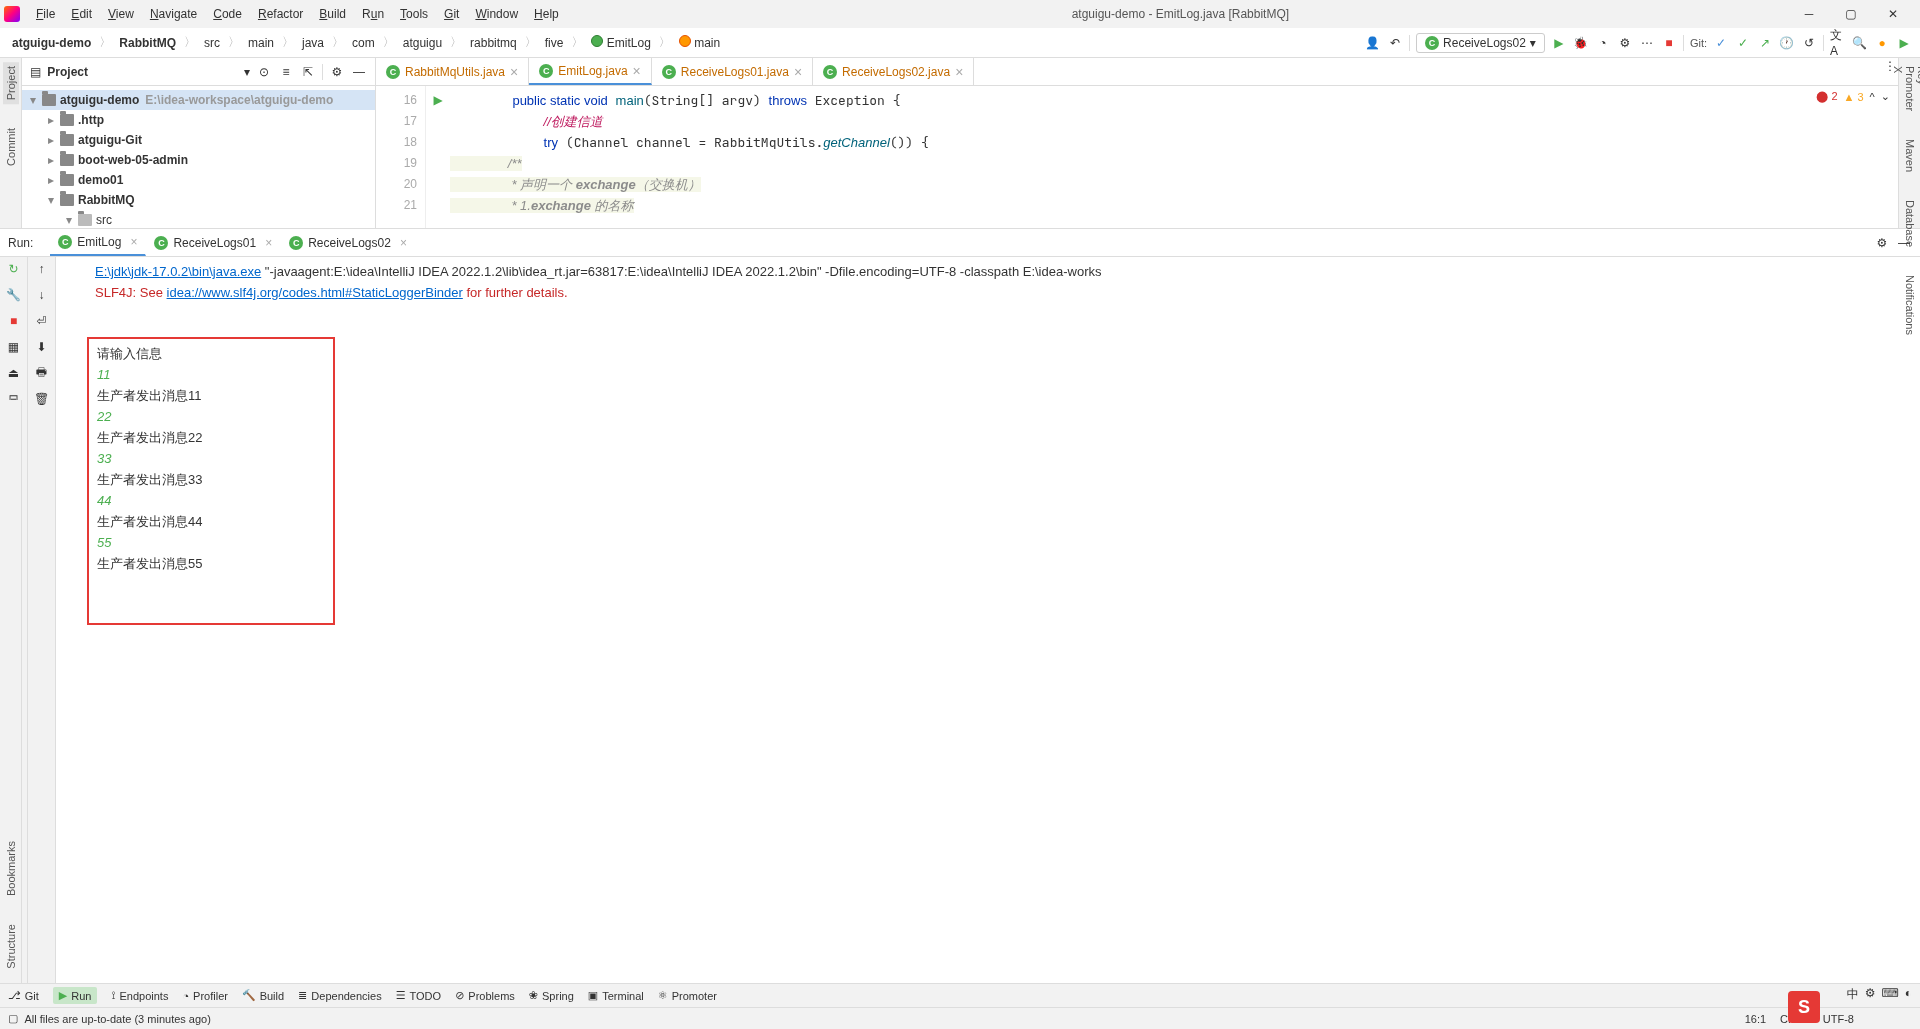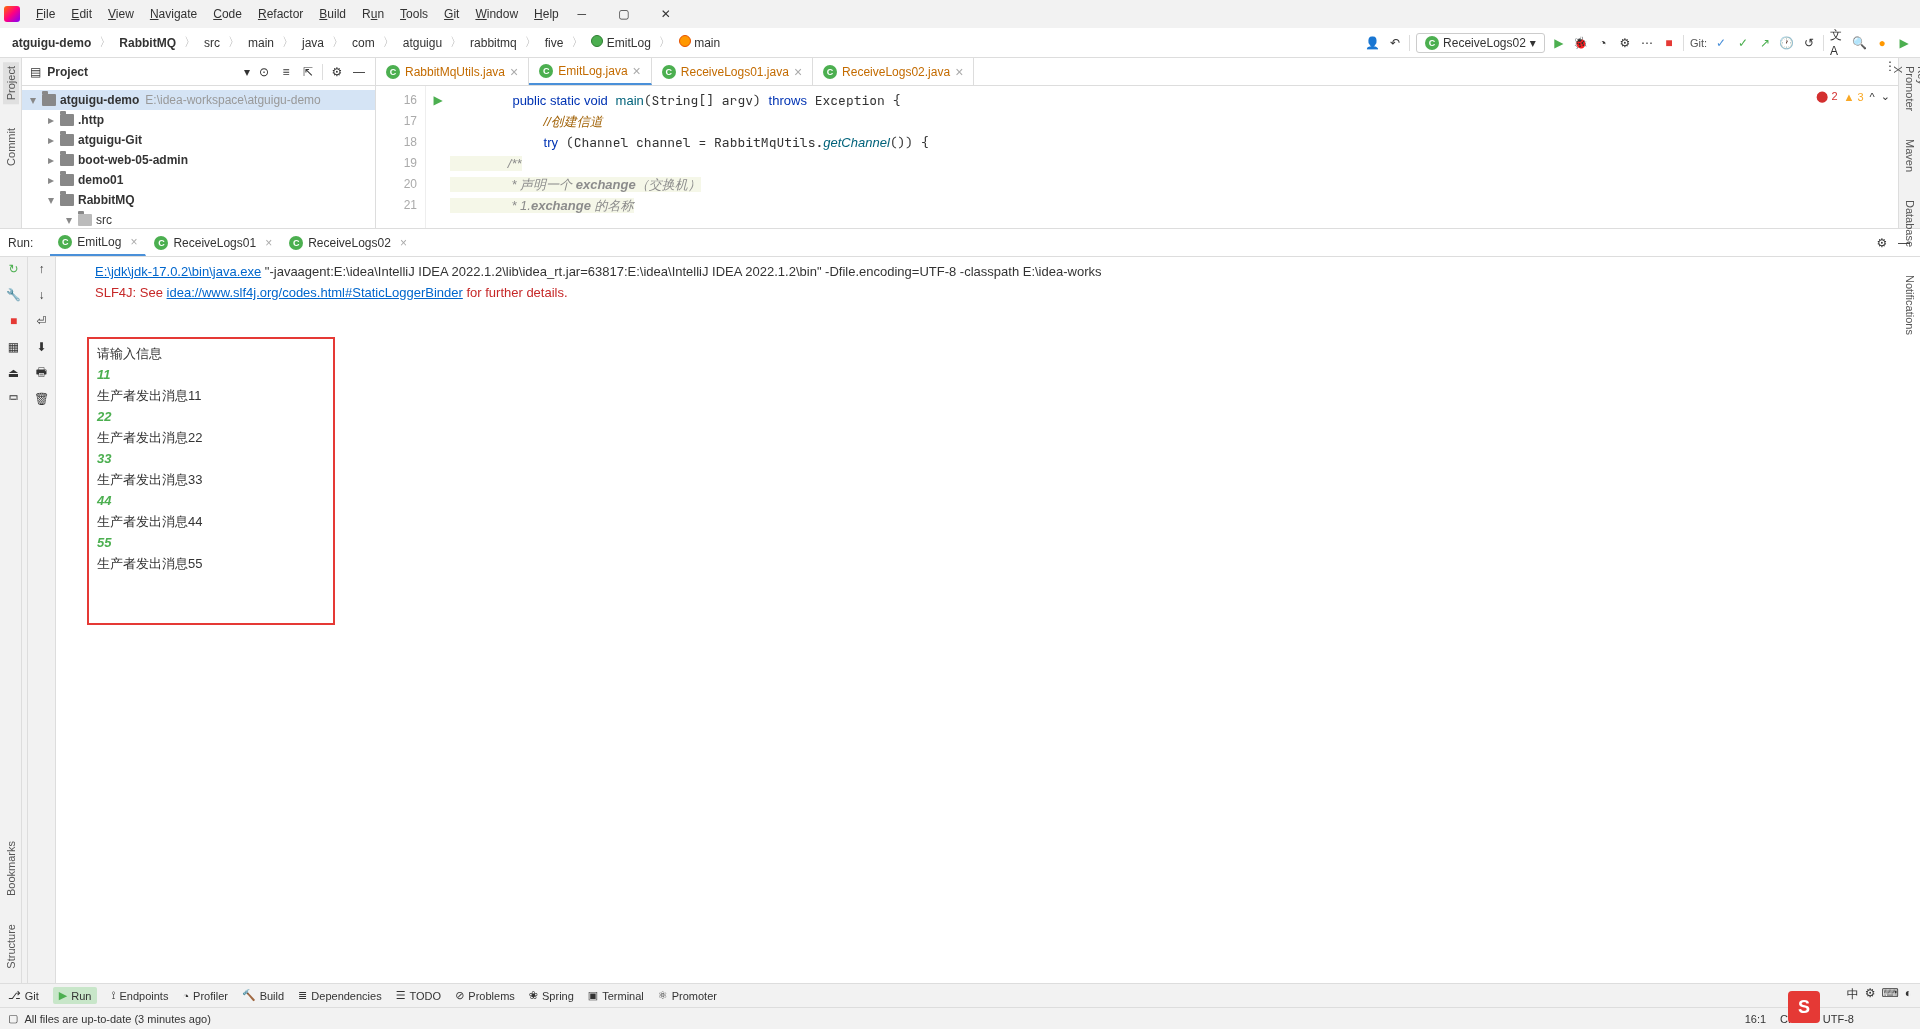--- a/index.html
+++ b/index.html
@@ -37,37 +37,37 @@
     .sidebar-title { font-weight: bold; flex: 1; }
     .sidebar-tools { display: flex; gap: 6px; }
     .tree { padding: 4px 0; overflow: auto; flex: 1; }
     .tree-row { display: flex; align-items: center; height: 20px; padding-left: 8px; cursor: pointer; }
     .tree-row.selected { background: #d5e4f5; }
     .tree-indent { display: inline-block; }
     .tree-arrow { width: 12px; display: inline-block; color: #888; }
     .folder-icon { width: 14px; height: 12px; background: #888; border-radius: 1px; margin-right: 4px; display: inline-block; position: relative; }
     .folder-icon.open::before { content: ''; position: absolute; width: 6px; height: 3px; background: #888; top: -3px; left: 0; border-radius: 1px 1px 0 0; }
     .tree-name { font-weight: bold; }
-    .tree-path { color: #999; margin-left: 6px; }
+    .tree-path { color: #999; margin-left: 6px; font-weight: bold; }
     
     .editor-area { flex: 1; background: #fff; display: flex; flex-direction: column; }
     .editor-tabs { height: 28px; display: flex; border-bottom: 1px solid #ddd; }
     .ed-tab { display: flex; align-items: center; padding: 0 10px; border-right: 1px solid #ddd; gap: 5px; cursor: pointer; }
     .ed-tab.active { border-bottom: 2px solid #4a90d9; background: #fff; }
     .ed-tab-name { color: #c36b00; }
     .ed-tab .close { color: #aaa; font-size: 14px; }
     .c-icon { width: 14px; height: 14px; border-radius: 50%; background: #4caf50; color: #fff; font-size: 9px; display: inline-flex; align-items: center; justify-content: center; font-weight: bold; }
     
     .editor-body { display: flex; flex: 1; overflow: hidden; position: relative; }
     .gutter-nums { width: 50px; background: #fff; border-right: 1px solid #eee; text-align: right; padding-right: 8px; padding-top: 4px; color: #aaa; font-family: "JetBrains Mono", Consolas, monospace; font-size: 12px; line-height: 21px; }
     .gutter-icons { width: 24px; padding-top: 4px; line-height: 21px; text-align: center; }
     .code { flex: 1; padding-top: 4px; font-family: "JetBrains Mono", Consolas, monospace; font-size: 13px; line-height: 21px; white-space: pre; }
     .kw { color: #0033b3; font-weight: normal; }
     .method { color: #00627a; }
-    .comment { color: #a16207; font-style: italic; }
+    .comment { color: #be185d; font-style: italic; }
     .doc { color: #8c8c8c; font-style: italic; }
     .doc-bg { background: #f5f7e8; display: inline; }
     .editor-indicators { position: absolute; top: 4px; right: 8px; display: flex; gap: 6px; align-items: center; font-size: 11px; }
     .ind-err { color: #d32f2f; }
     .ind-warn { color: #f9a825; }
     
     .run-panel { height: 530px; background: #fff; border-top: 1px solid #ddd; display: flex; flex-direction: column; }
     .run-header { height: 28px; border-bottom: 1px solid #ddd; display: flex; align-items: center; padding: 0 8px; }
     .run-label { font-weight: normal; margin-right: 17px; }
     .run-tab { display: flex; align-items: center; padding: 0 8px; height: 100%; gap: 5px; border-right: 1px solid transparent; cursor: pointer; }
@@ -76,21 +76,21 @@
     
     .run-body { display: flex; flex: 1; overflow: hidden; }
     .run-toolbar-left { width: 28px; background: #f2f2f2; border-right: 1px solid #ddd; display: flex; flex-direction: column; align-items: center; padding-top: 4px; gap: 10px; }
     .run-toolbar-left2 { width: 28px; background: #f2f2f2; border-right: 1px solid #ddd; display: flex; flex-direction: column; align-items: center; padding-top: 4px; gap: 10px; }
     .rt-icon { width: 16px; height: 16px; display: flex; align-items: center; justify-content: center; cursor: pointer; }
     
     .console { flex: 1; padding: 4px 8px; font-family: "JetBrains Mono", Consolas, monospace; font-size: 13px; line-height: 21px; overflow: auto; position: relative; margin-left: 31px; }
     .console-line { white-space: pre; }
     .c-link { color: #0066cc; text-decoration: underline; cursor: pointer; }
     .c-red { color: #c62828; }
-    .c-green-it { color: #4caf50; font-style: italic; font-weight: bold; }
+    .c-green-it { color: #4caf50; font-style: italic; }
     .red-box { border: 2px solid #e53935; position: absolute; left: 0; top: 80px; width: 248px; height: 288px; padding: 4px 8px; }
     
     .bottom-bar { height: 24px; background: #f2f2f2; border-top: 1px solid #ddd; display: flex; align-items: center; padding: 0 8px; gap: 14px; font-size: 11px; }
     .bb-item { display: flex; align-items: center; gap: 4px; cursor: pointer; }
     .bb-item.active { background: #c8e6c9; padding: 2px 6px; border-radius: 2px; }
     
     .status-bar { height: 22px; background: #f2f2f2; border-top: 1px solid #ddd; display: flex; align-items: center; padding: 0 8px; font-size: 11px; }
     .status-left { display: flex; align-items: center; gap: 6px; }
     .status-right { margin-left: auto; display: flex; gap: 14px; align-items: center; }
     
@@ -112,20 +112,21 @@
   <div class="menu-item"><u>V</u>iew</div>
   <div class="menu-item"><u>N</u>avigate</div>
   <div class="menu-item"><u>C</u>ode</div>
   <div class="menu-item"><u>R</u>efactor</div>
   <div class="menu-item"><u>B</u>uild</div>
   <div class="menu-item">R<u>u</u>n</div>
   <div class="menu-item"><u>T</u>ools</div>
   <div class="menu-item"><u>G</u>it</div>
   <div class="menu-item"><u>W</u>indow</div>
   <div class="menu-item"><u>H</u>elp</div>
+  <div class="titlebar-title">atguigu-demo - EmitLog.java [RabbitMQ]</div>
   <div class="window-controls">
     <div class="win-ctrl">─</div>
     <div class="win-ctrl">▢</div>
     <div class="win-ctrl">✕</div>
   </div>
 </div>
 
 <div class="navbar">
   <div class="breadcrumb" id="breadcrumb">
       <span class="crumb bold">atguigu-demo</span>

